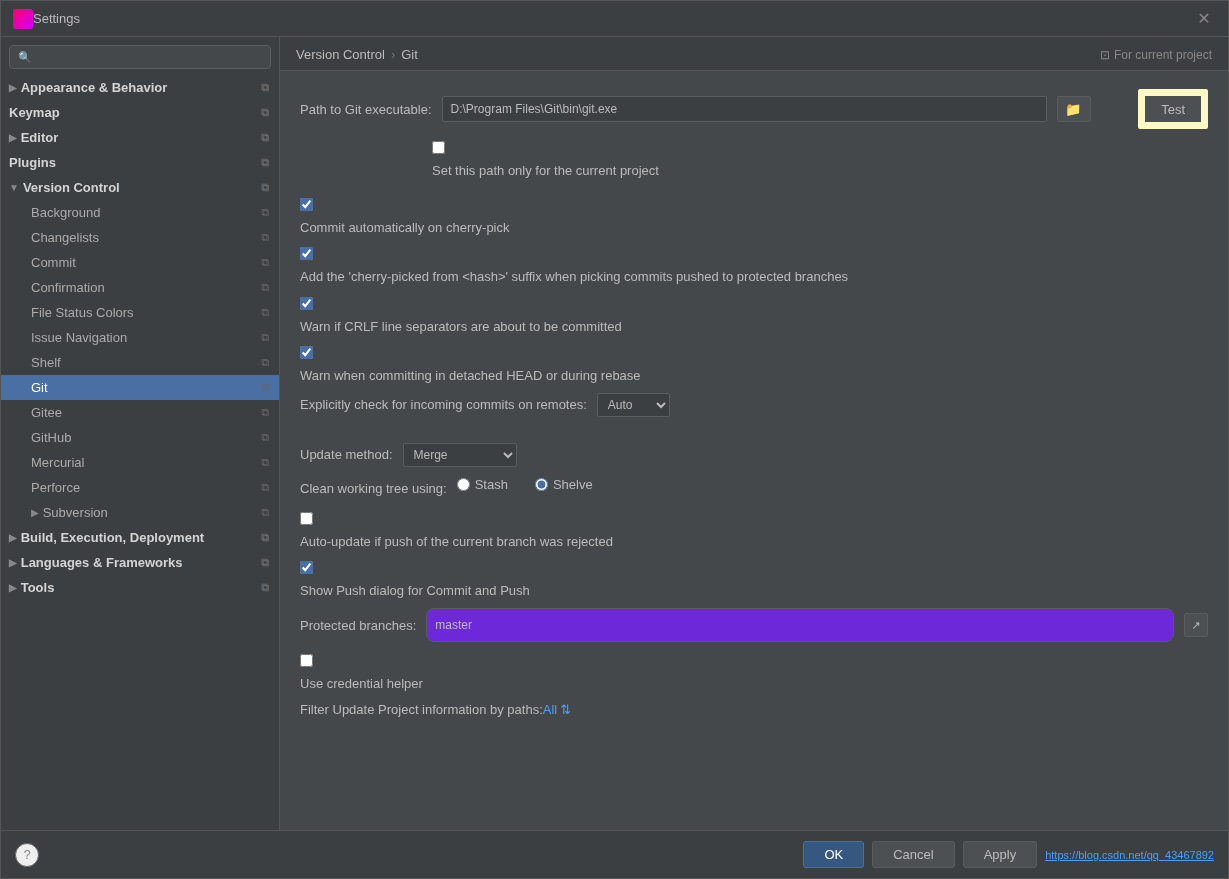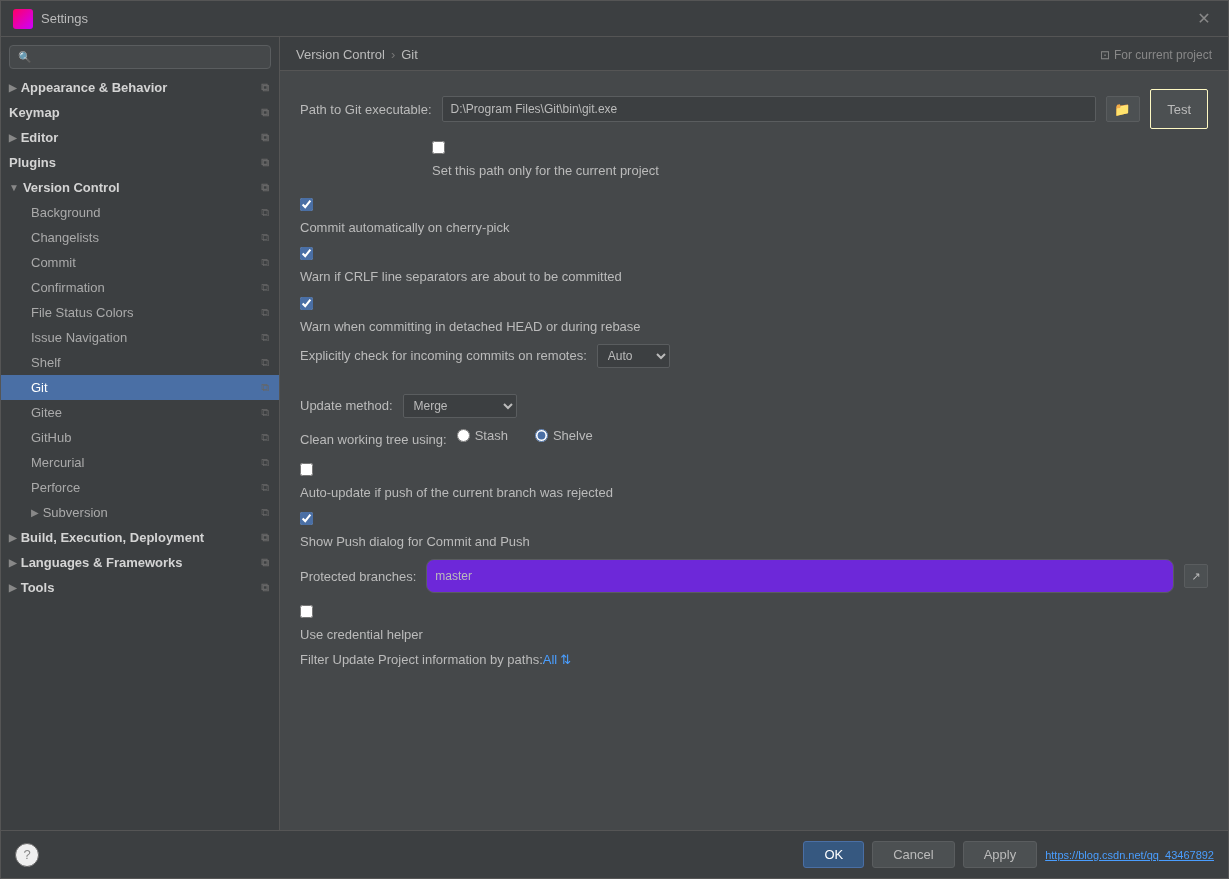--- a/index.html
+++ b/index.html
@@ -26,21 +26,20 @@
       display: flex;
       align-items: center;
       padding: 0 12px;
       border-bottom: 1px solid #555;
       justify-content: space-between;
       flex-shrink: 0;
     }
     .title-bar-left {
       display: flex;
       align-items: center;
-      gap: 8px;
     }
     .app-icon {
       width: 20px;
       height: 20px;
       background: linear-gradient(135deg, #ff0066, #cc00ff);
       border-radius: 3px;
       flex-shrink: 0;
     }
     .title-text {
       color: #bbbbbb;
@@ -181,27 +180,28 @@
       color: #bbbbbb;
       padding: 3px 8px;
       cursor: pointer;
       border-radius: 2px;
       height: 26px;
       display: flex;
       align-items: center;
     }
     .test-btn {
       background: #4c5052;
-      border: 1px solid #fef9c3;
+      border: 7px solid #fef9c3;
       color: #bbbbbb;
       padding: 4px 16px;
       cursor: pointer;
       border-radius: 2px;
       font-size: 13px;
       height: 40px;
+      margin-left: 37px;
     }
     .checkbox-row {
       display: flex;
       align-items: flex-start;
       margin-bottom: 8px;
       gap: 8px;
       flex-direction: column;
     }
     .checkbox-row input[type=checkbox] {
       margin-top: 2px;
@@ -478,20 +478,24 @@
         <div class="checkbox-row" style="margin-bottom:16px; margin-left:132px;">
           <input type="checkbox" id="set-path-only" style="">
           <label class="checkbox-label" for="set-path-only">Set this path only for the current project</label>
         </div>
 
         <div class="checkbox-row">
           <input type="checkbox" id="commit-cherry-pick" checked="" style="">
           <label class="checkbox-label" for="commit-cherry-pick">Commit automatically on cherry-pick</label>
         </div>
 
+        <div class="checkbox-row">
+          <input type="checkbox" id="cherry-pick-suffix" checked="" style="">
+          <label class="checkbox-label" for="cherry-pick-suffix">Add the 'cherry-picked from &lt;hash&gt;' suffix when picking commits pushed to protected branches</label>
+        </div>
 
         <div class="checkbox-row">
           <input type="checkbox" id="warn-crlf" checked="" style="">
           <label class="checkbox-label" for="warn-crlf">Warn if CRLF line separators are about to be committed</label>
         </div>
 
         <div class="checkbox-row">
           <input type="checkbox" id="warn-detached" checked="" style="">
           <label class="checkbox-label" for="warn-detached">Warn when committing in detached HEAD or during rebase</label>
         </div>

